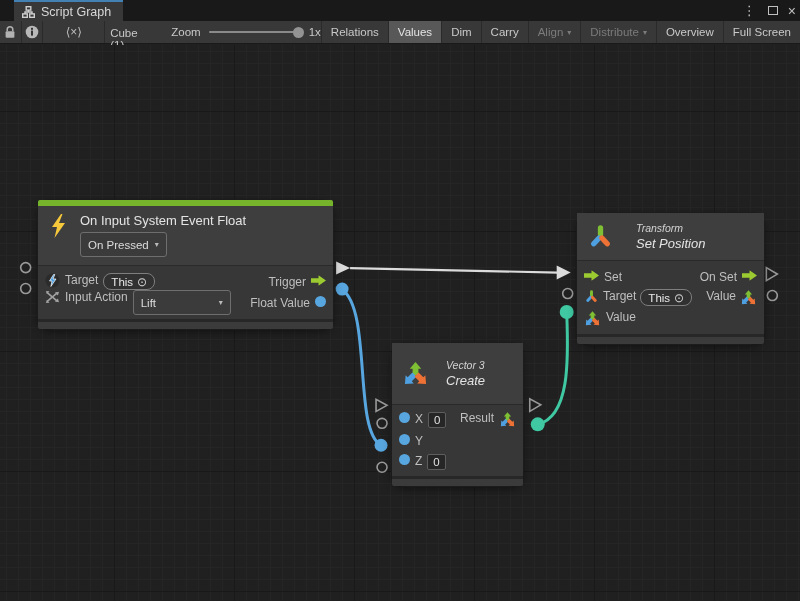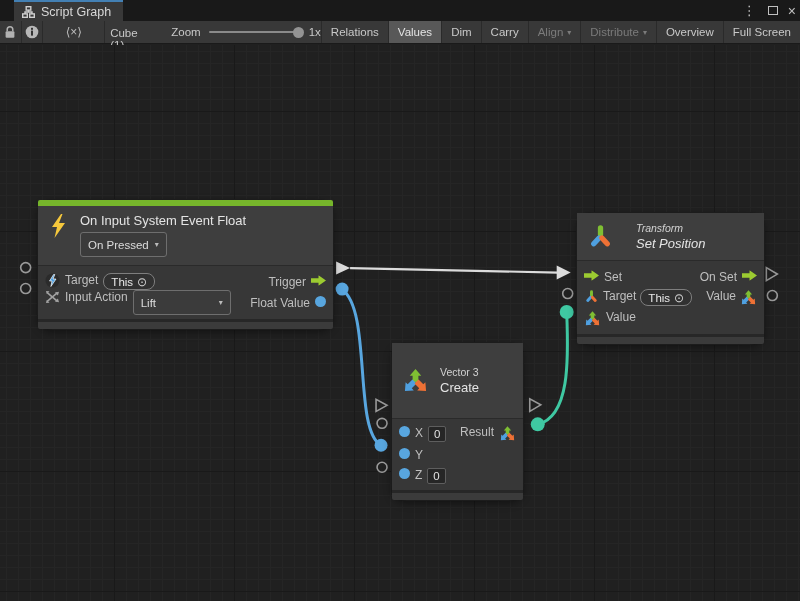--- a/index.html
+++ b/index.html
@@ -63,21 +63,21 @@
   .dropdown { display:inline-flex; align-items:center; justify-content:space-between; gap:6px; height:25px;
     padding:0 7px; border:1px solid #6E6E6E; border-radius:3px; background:#3B3B3B; color:#DCDCDC; font-size:11.5px; white-space:nowrap; }
   .dd-caret { font-size:8px; color:#BBBBBB; }
 
   
   #node-event { left:38px; top:155px; width:295px; }
   #node-event .n-header { padding:7px 10px 8px; gap:12px; align-items:flex-start; }
   #node-event .n-body { padding:5px 0 6px; }
   #node-event .dropdown.lift { width:98px; }
   #node-vector3 { left:392px; top:298px; width:131px; }
-  #node-vector3 .n-header { padding:23px 10px; gap:11px; }
+  #node-vector3 .n-header { padding:16px 10px; gap:17px;font-style:italic; }
   #node-vector3 .n-body { padding:4px 0; }
   #node-transform { left:577px; top:168px; width:187px; }
   #node-transform .n-header { padding:9px 10px; gap:22px;font-style:italic; }
   #node-transform .n-body { padding:5px 0; }
 </style>
 </head>
 <body>
 
 <svg width="0" height="0" style="position:absolute">
   <defs>

